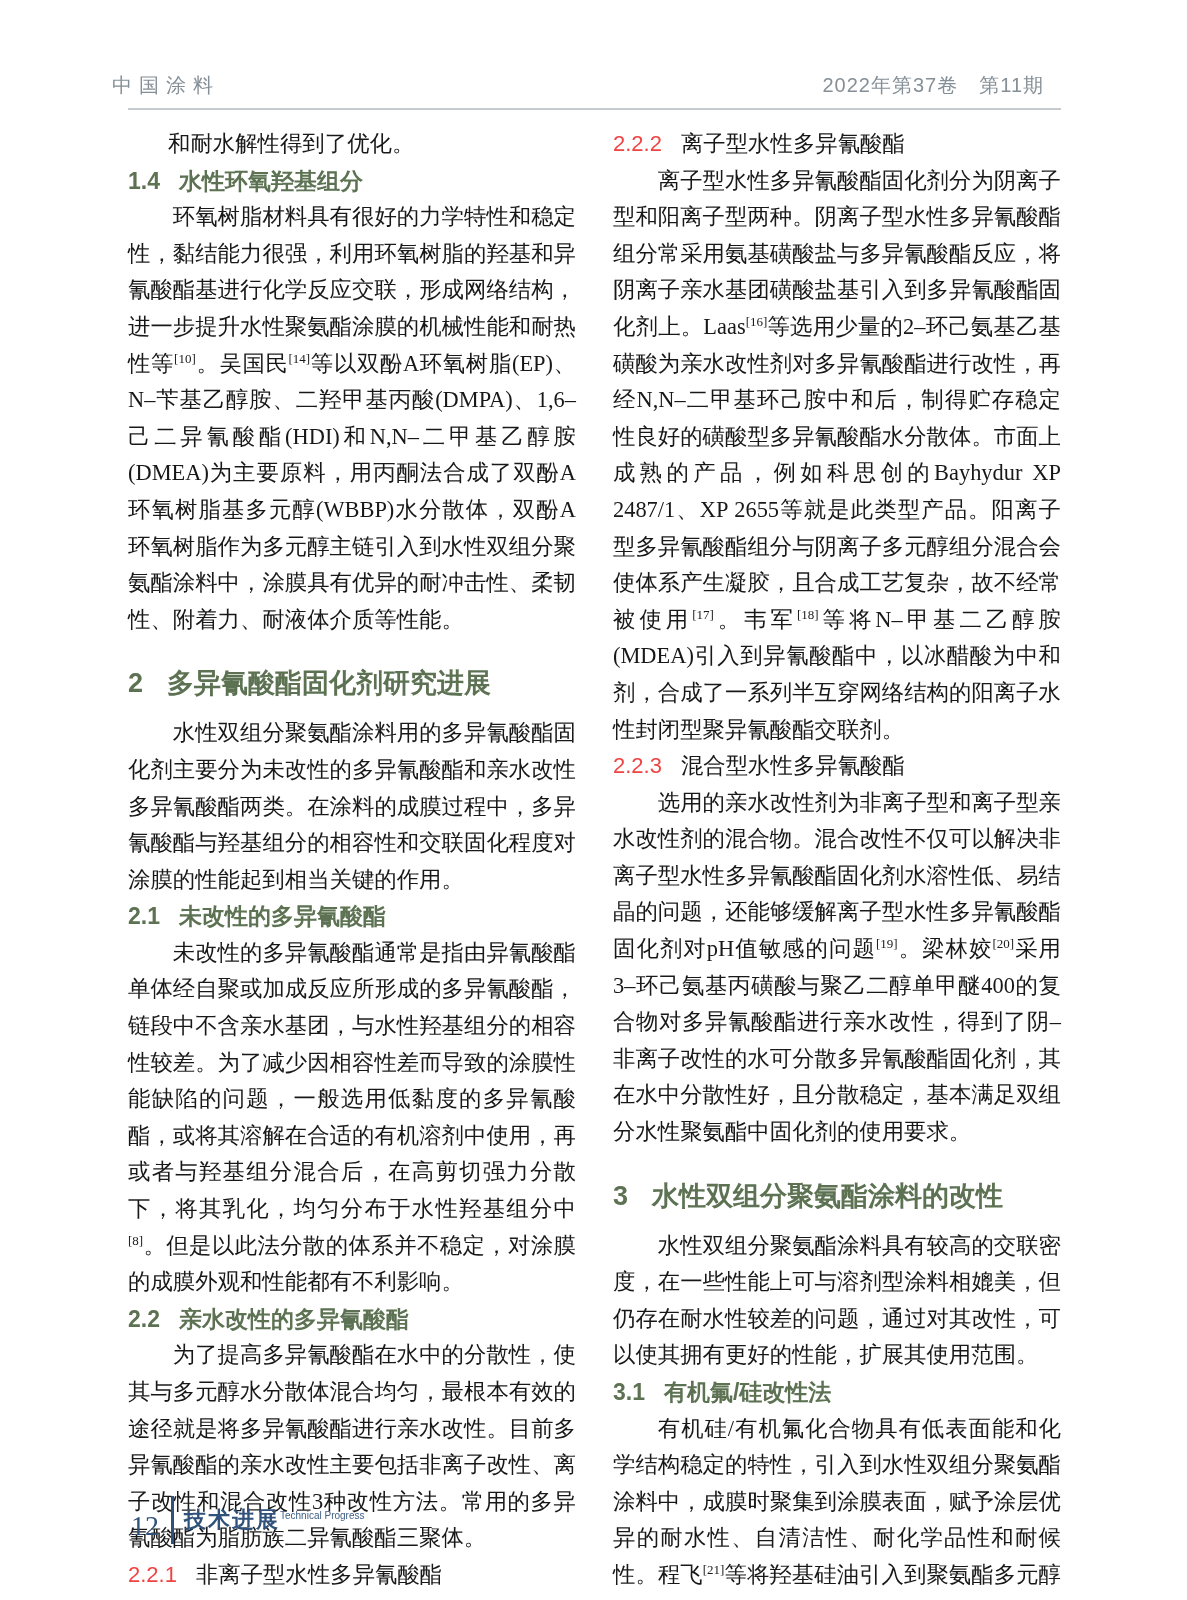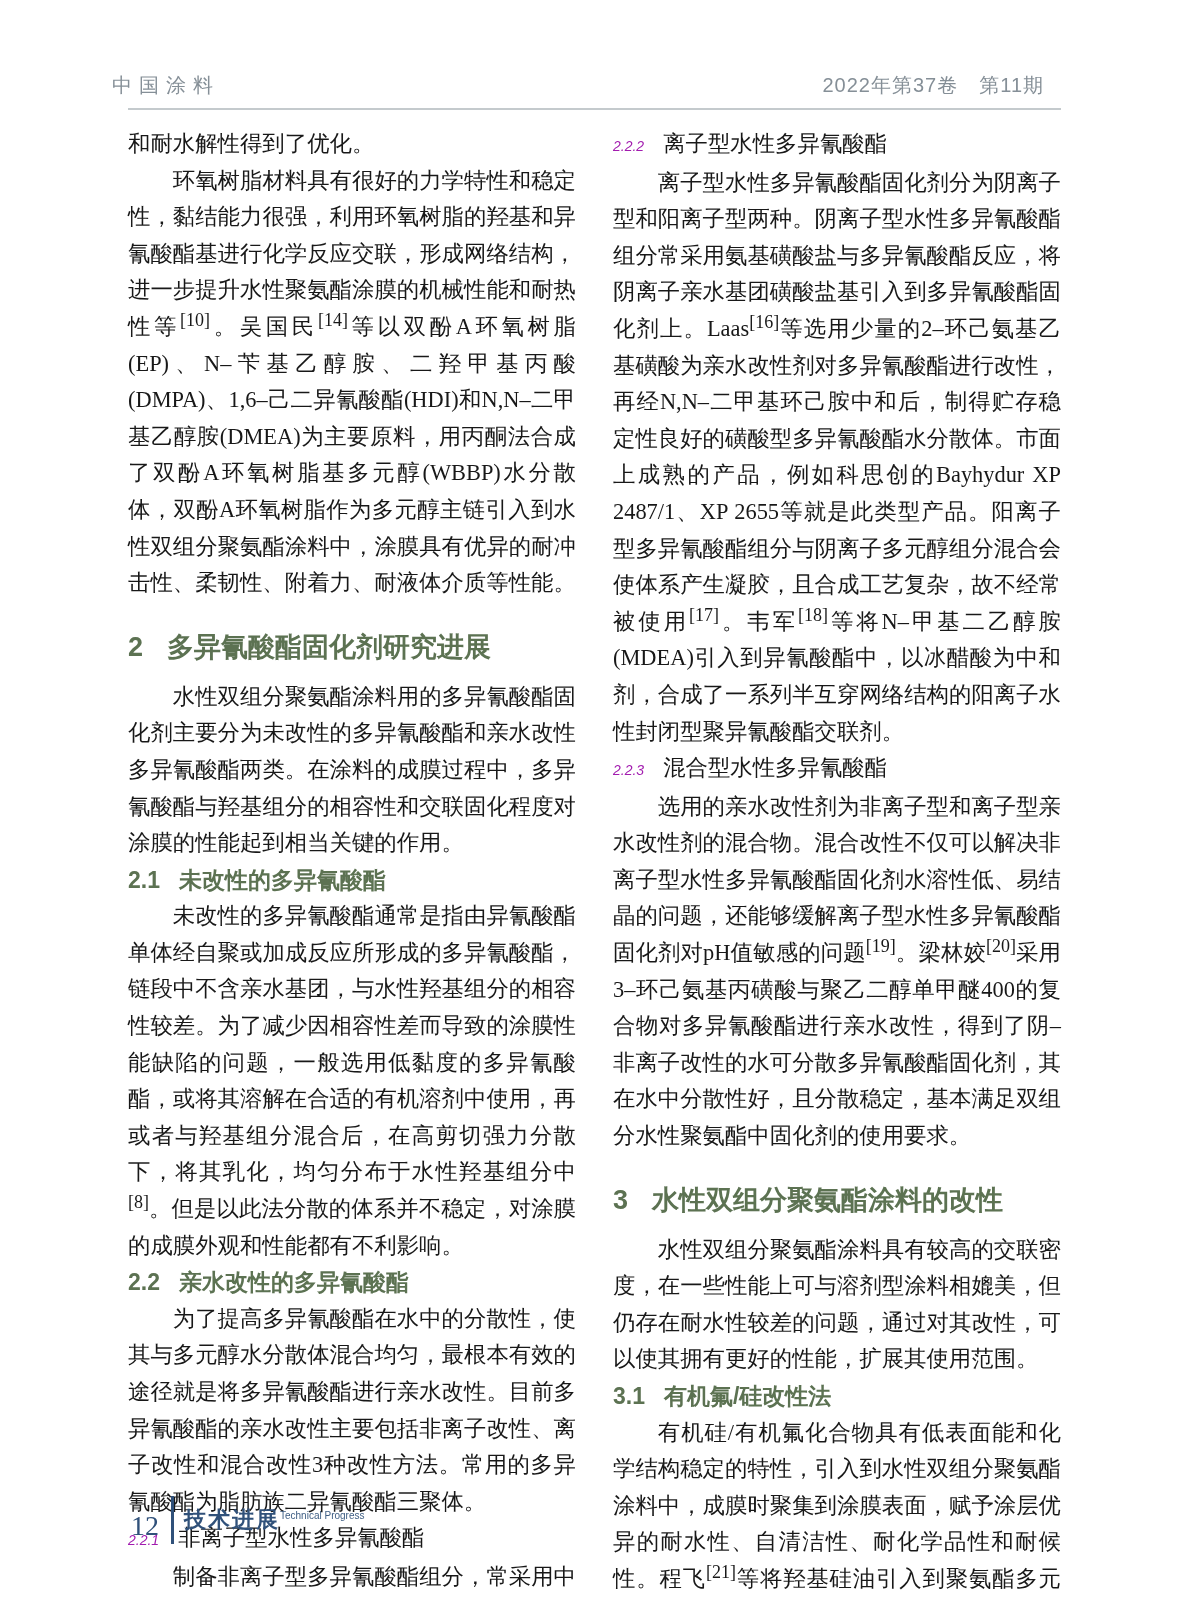--- a/index.html
+++ b/index.html
@@ -29,40 +29,40 @@
     display:flex;gap:37px;
   }
   .col{width:448px;}
   .body-p{
     margin:0;
     font-size:22.4px;line-height:36.6px;
     text-align:justify;text-justify:inter-ideograph;
     color:#181818;
     text-indent:2em;
   }
-  .body-p.cont{text-indent:0;}
-  .body-p sup{font-size:18px;line-height:0;vertical-align:super;}
+  .body-p.cont{text-indent:0;margin-left:40px;}
+  .body-p sup{font-size:13px;line-height:0;vertical-align:super;}
   .hd{white-space:nowrap;}
   .hd .h-num{font-family:"Liberation Sans","DejaVu Sans",sans-serif;}
   .hd.h1{
     font-family:"Liberation Sans","DejaVu Sans",sans-serif;
     font-size:27px;font-weight:bold;color:#5c7252;
     line-height:44px;margin:23px 0 10px;
   }
   .hd.h1 .h-num{margin-right:24px;}
   .hd.h2{
     font-family:"Liberation Sans","DejaVu Sans",sans-serif;
     font-size:23px;font-weight:bold;color:#5c7252;
     line-height:36.6px;margin:0;
   }
   .hd.h2 .h-num{margin-right:19px;}
   .hd.h3{
     font-size:22.4px;line-height:36.6px;margin:0;color:#181818;
   }
-  .hd.h3 .h-num{color:#a21caf;margin-right:19px;font-size:14px;font-style:italic;}
+  .hd.h3 .h-num{color:#ef4444;margin-right:19px;font-size:22px;}
   
   .pg-footer{
     position:absolute;left:131px;top:1496px;
     display:flex;align-items:center;
     color:#30517a;
     font-family:"Liberation Sans","DejaVu Sans",sans-serif;
     justify-content:flex-end;
   }
   .page-num{
     font-family:"Liberation Serif","DejaVu Serif",serif;
@@ -80,20 +80,21 @@
 
   <header class="pg-header">
     <span class="journal-name">中国涂料</span>
     <span class="issue-info">2022年第37卷　第11期</span>
   </header>
   <div class="header-rule"></div>
 
   <main class="columns">
     <div class="col" id="col-left">
         <p class="body-p cont">和耐水解性得到了优化。</p>
+        <div class="hd h2"><span class="h-num">1.4</span><span class="h-title">水性环氧羟基组分</span></div>
         <p class="body-p">环氧树脂材料具有很好的力学特性和稳定性，黏结能力很强，利用环氧树脂的羟基和异氰酸酯基进行化学反应交联，形成网络结构，进一步提升水性聚氨酯涂膜的机械性能和耐热性等<sup>[10]</sup>。吴国民<sup>[14]</sup>等以双酚A环氧树脂(EP)、N–苄基乙醇胺、二羟甲基丙酸(DMPA)、1,6–己二异氰酸酯(HDI)和N,N–二甲基乙醇胺(DMEA)为主要原料，用丙酮法合成了双酚A环氧树脂基多元醇(WBBP)水分散体，双酚A环氧树脂作为多元醇主链引入到水性双组分聚氨酯涂料中，涂膜具有优异的耐冲击性、柔韧性、附着力、耐液体介质等性能。</p>
         <div class="hd h1"><span class="h-num">2</span><span class="h-title">多异氰酸酯固化剂研究进展</span></div>
         <p class="body-p">水性双组分聚氨酯涂料用的多异氰酸酯固化剂主要分为未改性的多异氰酸酯和亲水改性多异氰酸酯两类。在涂料的成膜过程中，多异氰酸酯与羟基组分的相容性和交联固化程度对涂膜的性能起到相当关键的作用。</p>
         <div class="hd h2"><span class="h-num">2.1</span><span class="h-title">未改性的多异氰酸酯</span></div>
         <p class="body-p">未改性的多异氰酸酯通常是指由异氰酸酯单体经自聚或加成反应所形成的多异氰酸酯，链段中不含亲水基团，与水性羟基组分的相容性较差。为了减少因相容性差而导致的涂膜性能缺陷的问题，一般选用低黏度的多异氰酸酯，或将其溶解在合适的有机溶剂中使用，再或者与羟基组分混合后，在高剪切强力分散下，将其乳化，均匀分布于水性羟基组分中<sup>[8]</sup>。但是以此法分散的体系并不稳定，对涂膜的成膜外观和性能都有不利影响。</p>
         <div class="hd h2"><span class="h-num">2.2</span><span class="h-title">亲水改性的多异氰酸酯</span></div>
         <p class="body-p">为了提高多异氰酸酯在水中的分散性，使其与多元醇水分散体混合均匀，最根本有效的途径就是将多异氰酸酯进行亲水改性。目前多异氰酸酯的亲水改性主要包括非离子改性、离子改性和混合改性3种改性方法。常用的多异氰酸酯为脂肪族二异氰酸酯三聚体。</p>
         <div class="hd h3"><span class="h-num">2.2.1</span><span class="h-title">非离子型水性多异氰酸酯</span></div>
         <p class="body-p">制备非离子型多异氰酸酯组分，常采用中等长度的聚乙二醇单醚与多异氰酸酯反应，将非离子亲水链段引入到多异氰酸酯固化剂上。非离子法不受pH值限制且与离子型多元醇组分有良好的相容性。Lai等以聚乙二醇单甲醚(MPEG)为非离子型亲水改性剂，对IPDI进行亲水改性，制得水分散型异氰酸酯固化剂，在水中有良好分散性。市面上成熟的产品，例如科思创的Bayhydur 3100、304等就是此类型产品。</p>
       </div>

